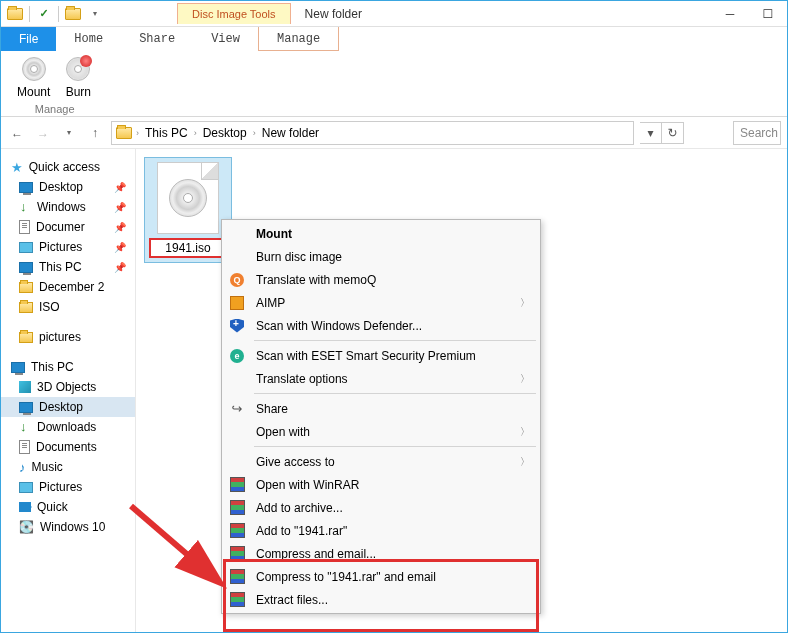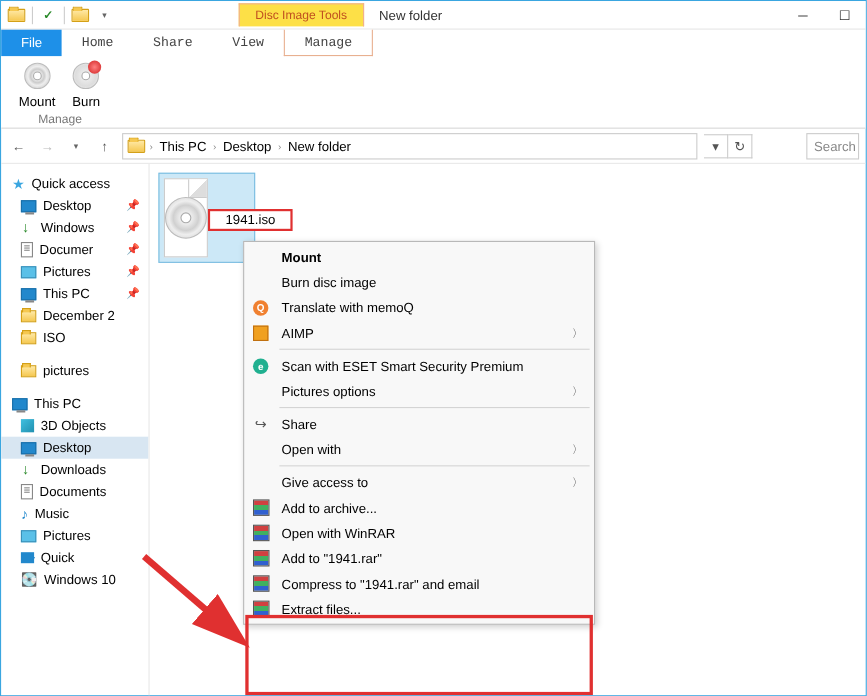--- a/index.html
+++ b/index.html
@@ -5,21 +5,21 @@
 *{box-sizing:border-box;margin:0;padding:0;font-family:"Segoe UI",Arial,sans-serif;font-size:12px;}
 body{background:#fff;width:788px;height:633px;overflow:hidden;border:1px solid #3aa6e0;position:relative;}
 .titlebar{height:26px;background:#fff;display:flex;align-items:center;border-bottom:1px solid #e0e0e0;}
 .qat{display:flex;align-items:center;padding:0 4px;gap:2px;}
 .qat-item{width:20px;height:20px;display:flex;align-items:center;justify-content:center;}
 .folder-icon-sm{width:16px;height:12px;background:linear-gradient(#ffe9a6,#f5c851);border:1px solid #d4a017;border-radius:1px;position:relative;}
 .folder-icon-sm::before{content:"";position:absolute;top:-3px;left:0;width:7px;height:3px;background:#f5c851;border:1px solid #d4a017;border-bottom:none;border-radius:1px 1px 0 0;}
 .check-icon{color:#2a8a2a;font-weight:bold;font-size:11px;}
 .qat-sep{width:1px;height:16px;background:#ccc;margin:0 2px;}
 .down-caret{color:#666;font-size:8px;}
-.ctx-tab{background:#fde047;color:#c05020;padding:4px 14px;font-size:11px;margin-left:108px;border:1px solid #f0b090;border-bottom:none;}
+.ctx-tab{background:#fef9c3;color:#c05020;padding:4px 14px;font-size:11px;margin-left:68px;border:1px solid #f0b090;border-bottom:none;}
 .wtitle{margin-left:14px;color:#333;}
 .winbtns{margin-left:auto;display:flex;}
 .winbtn{width:38px;height:24px;display:flex;align-items:center;justify-content:center;color:#333;}
 .ribbon-tabs{height:24px;display:flex;align-items:stretch;background:#fff;}
 .file-tab{background:#1e90e8;color:#fff;padding:0 18px;display:flex;align-items:center;}
 .rtab{padding:0 18px;display:flex;align-items:center;color:#444;font-family:Liberation Mono, monospace;}
 .rtab.ctx{background:#fff;border:1px solid #e8b090;border-top:none;color:#444;}
 .ribbon-body{height:66px;background:#fff;border-bottom:1px solid #d8d8d8;display:flex;padding:2px 8px;}
 .rgroup{display:flex;flex-direction:column;align-items:center;padding:0 4px;}
 .rbtns{display:flex;gap:6px;}
@@ -55,21 +55,21 @@
 .doc-s::before{content:"";position:absolute;top:2px;left:2px;right:2px;height:1px;background:#888;box-shadow:0 2px 0 #888,0 4px 0 #888;}
 .pic-s{width:14px;height:11px;background:#5ac0e8;border:1px solid #3a90b8;}
 .dl-s{width:12px;height:12px;position:relative;}
 .dl-s::before{content:"↓";color:#2a8a2a;font-weight:bold;font-size:13px;position:absolute;top:-2px;left:1px;}
 .cube-s{width:12px;height:12px;background:linear-gradient(135deg,#40c0e0,#2090b0);transform:rotate(0deg);}
 .music-s{color:#2288cc;font-size:13px;}
 .vid-s{width:12px;height:10px;background:#2288cc;position:relative;}
 .vid-s::after{content:"";position:absolute;right:-4px;top:2px;border:3px solid transparent;border-left:4px solid #2288cc;}
 .spacer{height:10px;}
 .content{flex:1;position:relative;padding:8px;}
-.file-tile{width:88px;display:flex;align-items:center;background:#cce8f7;border:1px solid #7abde0;padding:4px;}
+.file-tile{width:88px;display:flex;flex-direction:column;align-items:center;background:#cce8f7;border:1px solid #7abde0;padding:4px;}
 .file-thumb{width:62px;height:72px;background:#fff;border:1px solid #ccc;position:relative;display:flex;align-items:center;justify-content:center;}
 .file-thumb::before{content:"";position:absolute;top:0;right:0;width:16px;height:16px;background:linear-gradient(135deg,#fff 50%,#ddd 50%);border-left:1px solid #ccc;border-bottom:1px solid #ccc;}
 .disc-thumb{width:38px;height:38px;border-radius:50%;background:radial-gradient(circle,#fff 0%,#e8e8e8 25%,#d0d0d0 45%,#eee 60%,#ddd 78%,#f5f5f5 100%);border:1px solid #bbb;position:relative;}
 .disc-thumb::after{content:"";position:absolute;top:50%;left:50%;width:8px;height:8px;border-radius:50%;background:#fff;border:1px solid #aaa;transform:translate(-50%,-50%);}
 .file-label{margin-top:4px;background:#fff;border:2px solid #e03030;padding:1px 14px;}
 
 .ctxmenu{position:absolute;left:220px;top:218px;width:320px;background:#f8f8f8;border:1px solid #b8b8b8;box-shadow:2px 2px 6px rgba(0,0,0,.2);padding:2px;}
 .menu-item{display:flex;align-items:center;height:23px;padding:0 8px 0 4px;gap:10px;}
 .menu-icon{width:18px;height:18px;display:flex;align-items:center;justify-content:center;flex-shrink:0;}
 .menu-text{flex:1;}
@@ -273,30 +273,36 @@
       </div>
       <span class="menu-text">Translate with memoQ</span>
     </div>
   <div class="menu-item">
       <div class="menu-icon">
         <div class="aimp"></div>
       </div>
       <span class="menu-text">AIMP</span>
       <span class="menu-arrow">〉</span>
     </div>
+  <div class="menu-item">
+      <div class="menu-icon">
+        <div class="shield-b"></div>
+      </div>
+      <span class="menu-text">Scan with Windows Defender...</span>
+    </div>
   <div class="menu-sep"></div>
   <div class="menu-item">
       <div class="menu-icon">
         <div class="eset">e</div>
       </div>
       <span class="menu-text">Scan with ESET Smart Security Premium</span>
     </div>
   <div class="menu-item">
       <div class="menu-icon"></div>
-      <span class="menu-text">Pictures options</span>
+      <span class="menu-text">Translate options</span>
       <span class="menu-arrow">〉</span>
     </div>
   <div class="menu-sep"></div>
   <div class="menu-item">
       <div class="menu-icon">
         <span class="share-ic">↪</span>
       </div>
       <span class="menu-text">Share</span>
     </div>
   <div class="menu-item">
@@ -307,33 +313,39 @@
   <div class="menu-sep"></div>
   <div class="menu-item">
       <div class="menu-icon"></div>
       <span class="menu-text">Give access to</span>
       <span class="menu-arrow">〉</span>
     </div>
   <div class="menu-item">
       <div class="menu-icon">
         <div class="rar"></div>
       </div>
+      <span class="menu-text">Open with WinRAR</span>
+    </div>
+  <div class="menu-item">
+      <div class="menu-icon">
+        <div class="rar"></div>
+      </div>
       <span class="menu-text">Add to archive...</span>
     </div>
   <div class="menu-item">
       <div class="menu-icon">
         <div class="rar"></div>
       </div>
-      <span class="menu-text">Open with WinRAR</span>
-    </div>
-  <div class="menu-item">
-      <div class="menu-icon">
-        <div class="rar"></div>
-      </div>
       <span class="menu-text">Add to "1941.rar"</span>
+    </div>
+  <div class="menu-item">
+      <div class="menu-icon">
+        <div class="rar"></div>
+      </div>
+      <span class="menu-text">Compress and email...</span>
     </div>
   <div class="menu-item">
       <div class="menu-icon">
         <div class="rar"></div>
       </div>
       <span class="menu-text">Compress to "1941.rar" and email</span>
     </div>
   <div class="menu-item">
       <div class="menu-icon">
         <div class="rar"></div>

